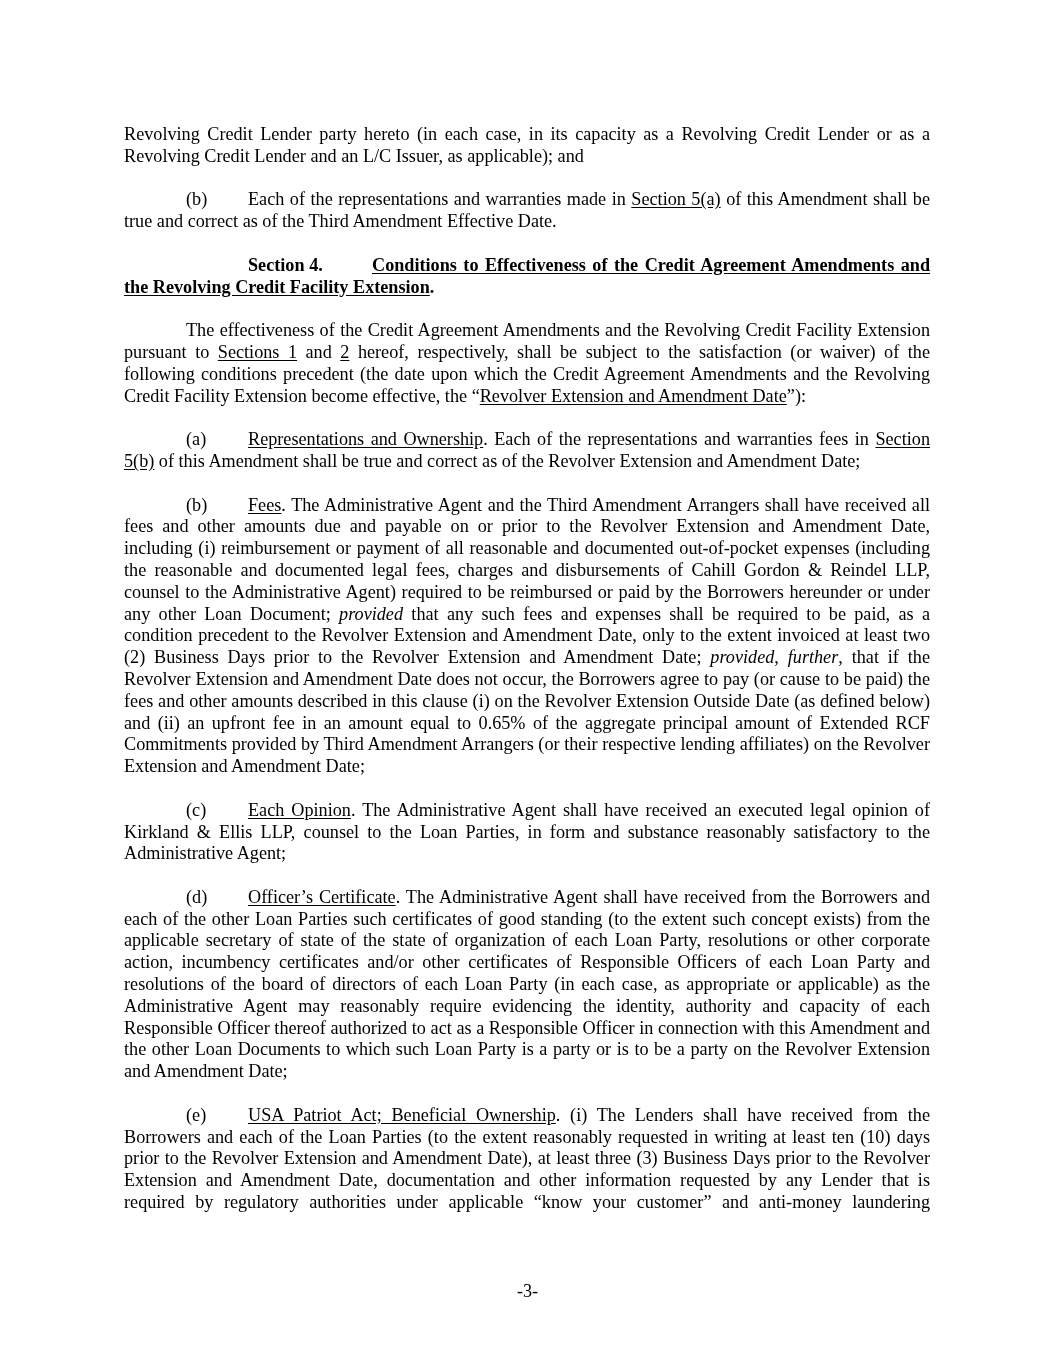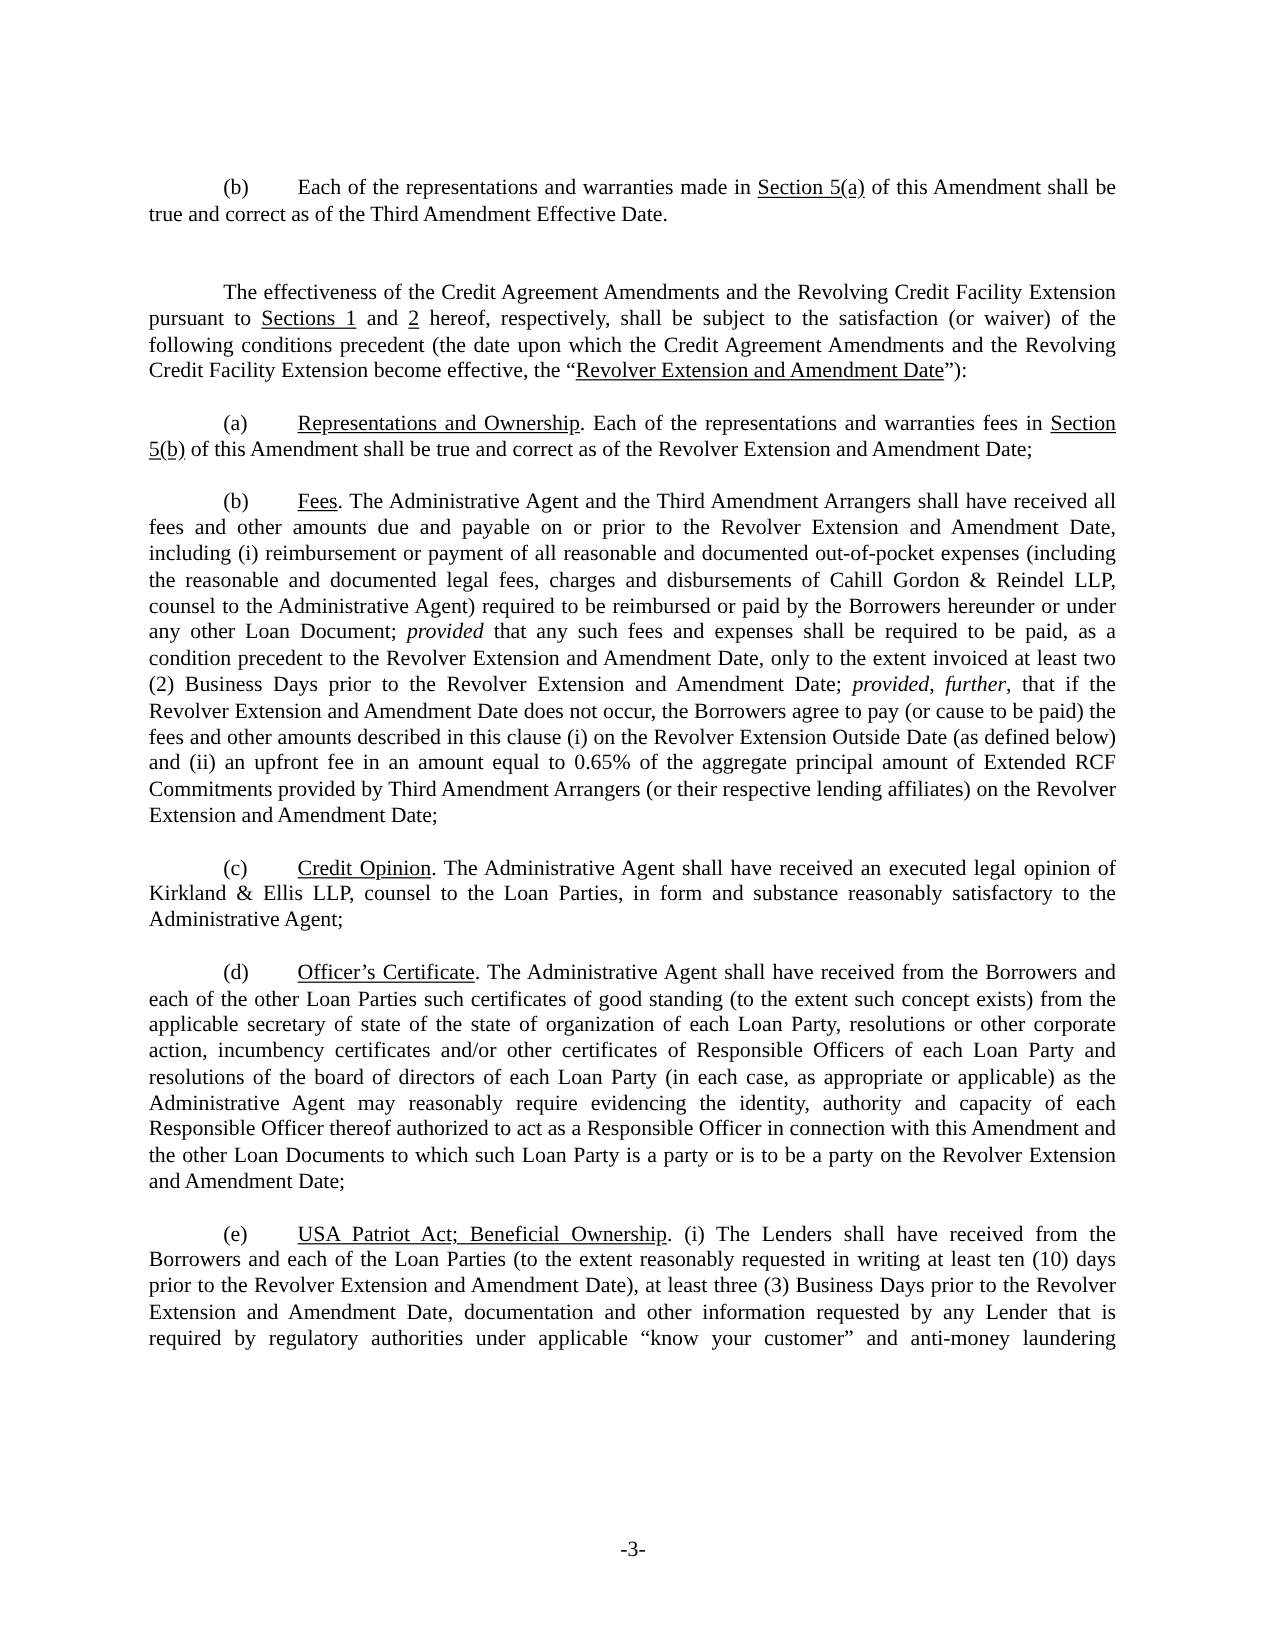--- a/index.html
+++ b/index.html
@@ -20,37 +20,39 @@
     position: absolute; top: 1281px; left: 0; width: 1055px; text-align: center;
     font-size: 18.2px; line-height: 21.8px;
   }
   .tt { text-align: justify; text-align-last: justify; }
 </style>
 </head>
 <body>
 
 <div class="page">
 
+  <p><span>Revolving Credit Lender party hereto (in each case, in its capacity as a Revolving Credit Lender or as a Revolving Credit Lender and an L/C Issuer, as applicable); and</span></p>
   <div class="gap"></div>
 
   <p class="indent"><span class="label">(b)</span><span>Each of the representations and warranties made in </span><span class="u">Section 5(a)</span><span> of this Amendment shall be true and correct as of the Third Amendment Effective Date.</span></p>
   <div class="gap"></div>
 
+  <p class="heading" style="text-indent:124px;"><span class="sec" style="text-indent:0;">Section 4.</span><span class="u">Conditions to Effectiveness of the Credit Agreement Amendments and the Revolving Credit Facility Extension</span><span>.</span></p>
   <div class="gap"></div>
 
   <p class="indent"><span>The effectiveness of the Credit Agreement Amendments and the Revolving Credit Facility Extension pursuant to </span><span class="u">Sections 1</span><span> and </span><span class="u">2</span><span> hereof, respectively, shall be subject to the satisfaction (or waiver) of the following conditions precedent (the date upon which the Credit Agreement Amendments and the Revolving Credit Facility Extension become effective, the “</span><span class="u">Revolver Extension and Amendment Date</span><span>”):</span></p>
   <div class="gap"></div>
 
   <p class="indent"><span class="label">(a)</span><span class="u">Representations and Ownership</span><span>. Each of the representations and warranties fees in </span><span class="u">Section 5(b)</span><span> of this Amendment shall be true and correct as of the Revolver Extension and Amendment Date;</span></p>
   <div class="gap"></div>
 
   <p class="indent"><span class="label">(b)</span><span class="u">Fees</span><span>. The Administrative Agent and the Third Amendment Arrangers shall have received all fees and other amounts due and payable on or prior to the Revolver Extension and Amendment Date, including (i) reimbursement or payment of all reasonable and documented out-of-pocket expenses (including the reasonable and documented legal fees, charges and disbursements of Cahill Gordon &amp; Reindel LLP, counsel to the Administrative Agent) required to be reimbursed or paid by the Borrowers hereunder or under any other Loan Document; </span><span class="i">provided</span><span> that any such fees and expenses shall be required to be paid, as a condition precedent to the Revolver Extension and Amendment Date, only to the extent invoiced at least two (2) Business Days prior to the Revolver Extension and Amendment Date; </span><span class="i">provided</span><span>, </span><span class="i">further</span><span>, that if the Revolver Extension and Amendment Date does not occur, the Borrowers agree to pay (or cause to be paid) the fees and other amounts described in this clause (i) on the Revolver Extension Outside Date (as defined below) and (ii) an upfront fee in an amount equal to 0.65% of the aggregate principal amount of Extended RCF Commitments provided by Third Amendment Arrangers (or their respective lending affiliates) on the Revolver Extension and Amendment Date;</span></p>
   <div class="gap"></div>
 
-  <p class="indent"><span class="label">(c)</span><span class="u">Credit Opinion</span><span>. The Administrative Agent shall have received an executed legal opinion of Kirkland &amp; Ellis LLP, counsel to the Loan Parties, in form and substance reasonably satisfactory to the Administrative Agent;</span></p>
+  <p class="indent"><span class="label">(c)</span><span class="u">Each Opinion</span><span>. The Administrative Agent shall have received an executed legal opinion of Kirkland &amp; Ellis LLP, counsel to the Loan Parties, in form and substance reasonably satisfactory to the Administrative Agent;</span></p>
   <div class="gap"></div>
 
   <p class="indent"><span class="label">(d)</span><span class="u">Officer’s Certificate</span><span>. The Administrative Agent shall have received from the Borrowers and each of the other Loan Parties such certificates of good standing (to the extent such concept exists) from the applicable secretary of state of the state of organization of each Loan Party, resolutions or other corporate action, incumbency certificates and/or other certificates of Responsible Officers of each Loan Party and resolutions of the board of directors of each Loan Party (in each case, as appropriate or applicable) as the Administrative Agent may reasonably require evidencing the identity, authority and capacity of each Responsible Officer thereof authorized to act as a Responsible Officer in connection with this Amendment and the other Loan Documents to which such Loan Party is a party or is to be a party on the Revolver Extension and Amendment Date;</span></p>
   <div class="gap"></div>
 
   <p class="indent tt"><span class="label">(e)</span><span class="u">USA Patriot Act; Beneficial Ownership</span><span>. (i) The Lenders shall have received from the Borrowers and each of the Loan Parties (to the extent reasonably requested in writing at least ten (10) days prior to the Revolver Extension and Amendment Date), at least three (3) Business Days prior to the Revolver Extension and Amendment Date, documentation and other information requested by any Lender that is required by regulatory authorities under applicable “know your customer” and anti-money laundering</span></p>
 
 </div>
 
 <div class="footer">-3-</div>

